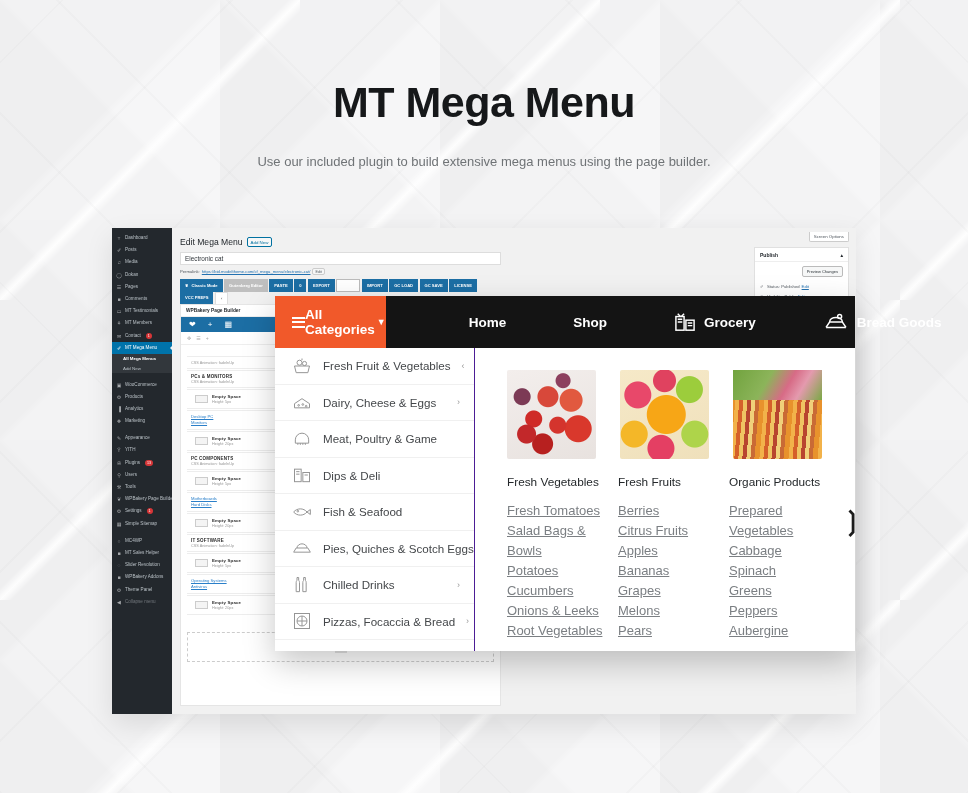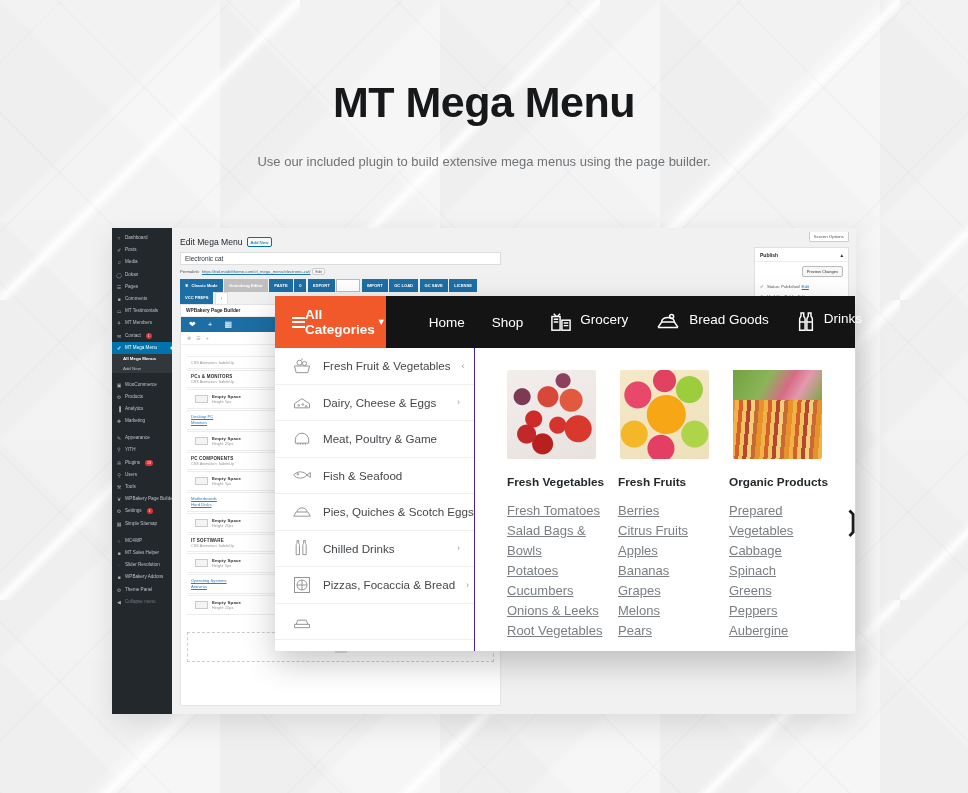--- a/index.html
+++ b/index.html
@@ -195,22 +195,22 @@
   .all-cat .burger { display: inline-flex; flex-direction: column; gap: 2.5px; }
   .all-cat .burger i { display: block; width: 13px; height: 2px; background: #fff; }
   .all-cat .chev { font-size: 9px; font-weight: normal; margin-left: 2px; }
   .nav-pointer {
     position: absolute; left: 61px; top: 52px;
     border-left: 10px solid transparent; border-right: 10px solid transparent;
     border-top: 9px solid #fff; z-index: 5;
   }
   .nav-links { display: flex; align-items: center; gap: 27px; padding-left: 43px; }
   .nav-link {
-    color: #fff; font-size: 13.5px; font-weight: normal; display: flex;
-    gap: 8px; white-space: nowrap;
+    color: #fff; font-size: 13.5px; font-weight: bold; display: flex;
+    align-items: center; gap: 8px; white-space: nowrap; margin-left: 40px;
   }
   .nav-link svg { display: block; }
 
   .mega-body { display: flex; height: 303px; background: #fff; }
   .cat-list {
     width: 200px; background: #fff; border-right: 1px solid #4c1d95; overflow: hidden;
   }
   .cat-item {
     height: 36.5px; display: flex; align-items: center; gap: 11px;
     padding: 0 14px 0 17px; border-bottom: 1px solid #f0f0f0;
@@ -252,21 +252,21 @@
         #b8452f 17px 21px, #f0d07a 21px 25px, #c96a35 25px 29px),
       linear-gradient(#6f9a3a, #6f9a3a);
   }
   .t3:before {
     content: ""; display: block; height: 30px;
     background: linear-gradient(120deg, #71a33e 0%, #8cb45a 38%, #d76b86 60%, #e49aae 75%, #7aa845 100%);
   }
   .cols { display: flex; gap: 0; margin-top: 16px; }
   .col { width: 111px; }
   .col-title {
-    font-size: 11.8px; font-weight: bold; color: #24282b; margin-bottom: 12px;
+    font-size: 11.8px; font-weight: normal; color: #24282b; margin-bottom: 12px;
     white-space: nowrap;
   }
   .col li {
     list-style: none; font-size: 13px; color: #7b7f83; line-height: 20px; text-decoration: underline;
   }
   .circle-ph {
     position: absolute; right: -8px; top: 158px; font-size: 26px;
     color: #1b1b1b; font-weight: bold;
   }
 </style>
@@ -658,20 +658,29 @@
             </svg></span>
           <span class="clabel">Dairy, Cheese &amp; Eggs</span>
           <span class="carrow">›</span>
         </div>
         <div class="cat-item">
           <span class="cicon"><svg viewBox="0 0 24 24" width="20" height="20" fill="none" stroke="#555" stroke-width="1.2">
               <path d="M4 13a8 8 0 0116 0v4H4z"></path>
               <path d="M7 17v2M10 17v2M13 17v2M16 17v2"></path>
             </svg></span>
           <span class="clabel">Meat, Poultry &amp; Game</span>
+          <span class="carrow"></span>
+        </div>
+        <div class="cat-item">
+          <span class="cicon"><svg viewBox="0 0 24 24" width="20" height="20" fill="none" stroke="#555" stroke-width="1.2">
+              <rect x="3" y="5" width="8" height="15"></rect>
+              <rect x="13" y="9" width="8" height="11"></rect>
+              <path d="M5 8h4M5 11h4M15 12h4"></path>
+            </svg></span>
+          <span class="clabel">Dips &amp; Deli</span>
           <span class="carrow"></span>
         </div>
         <div class="cat-item">
           <span class="cicon"><svg viewBox="0 0 24 24" width="20" height="20" fill="none" stroke="#555" stroke-width="1.2">
               <path d="M2 12c4-5 12-5 16 0-4 5-12 5-16 0z"></path>
               <path d="M18 12l4-3v6z"></path>
               <circle cx="7" cy="11" r="1"></circle>
             </svg></span>
           <span class="clabel">Fish &amp; Seafood</span>
           <span class="carrow"></span>

